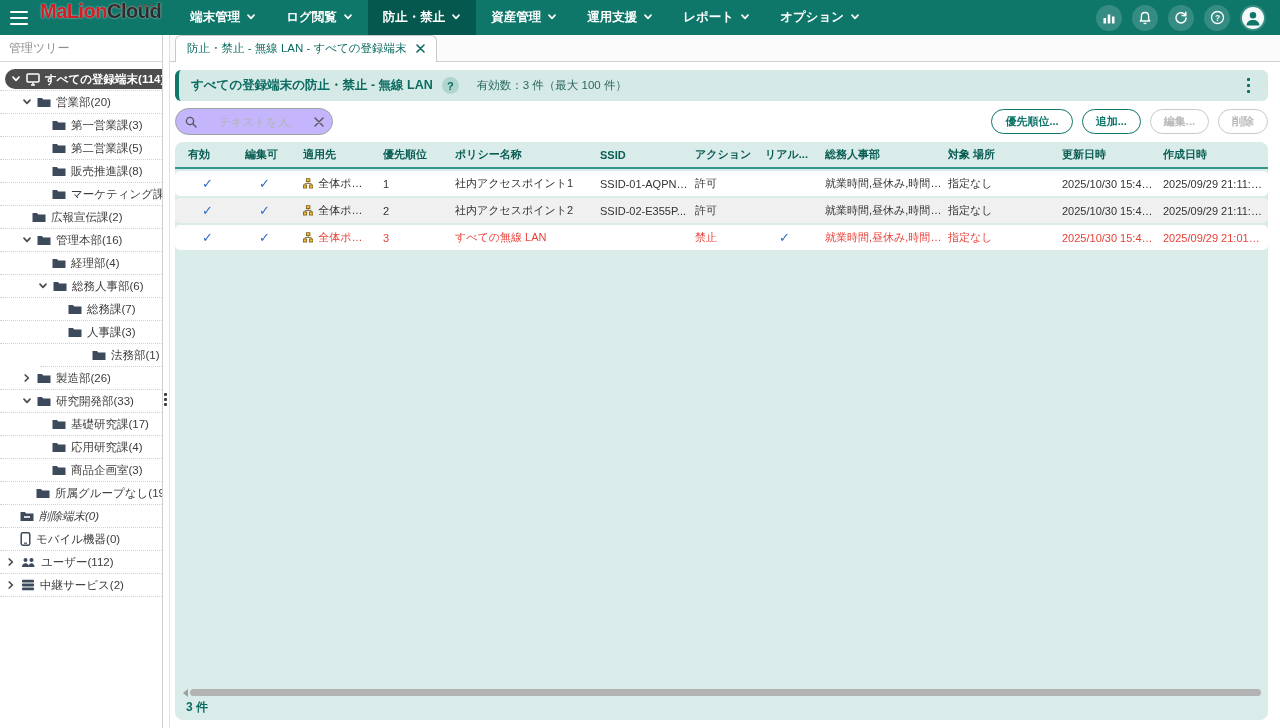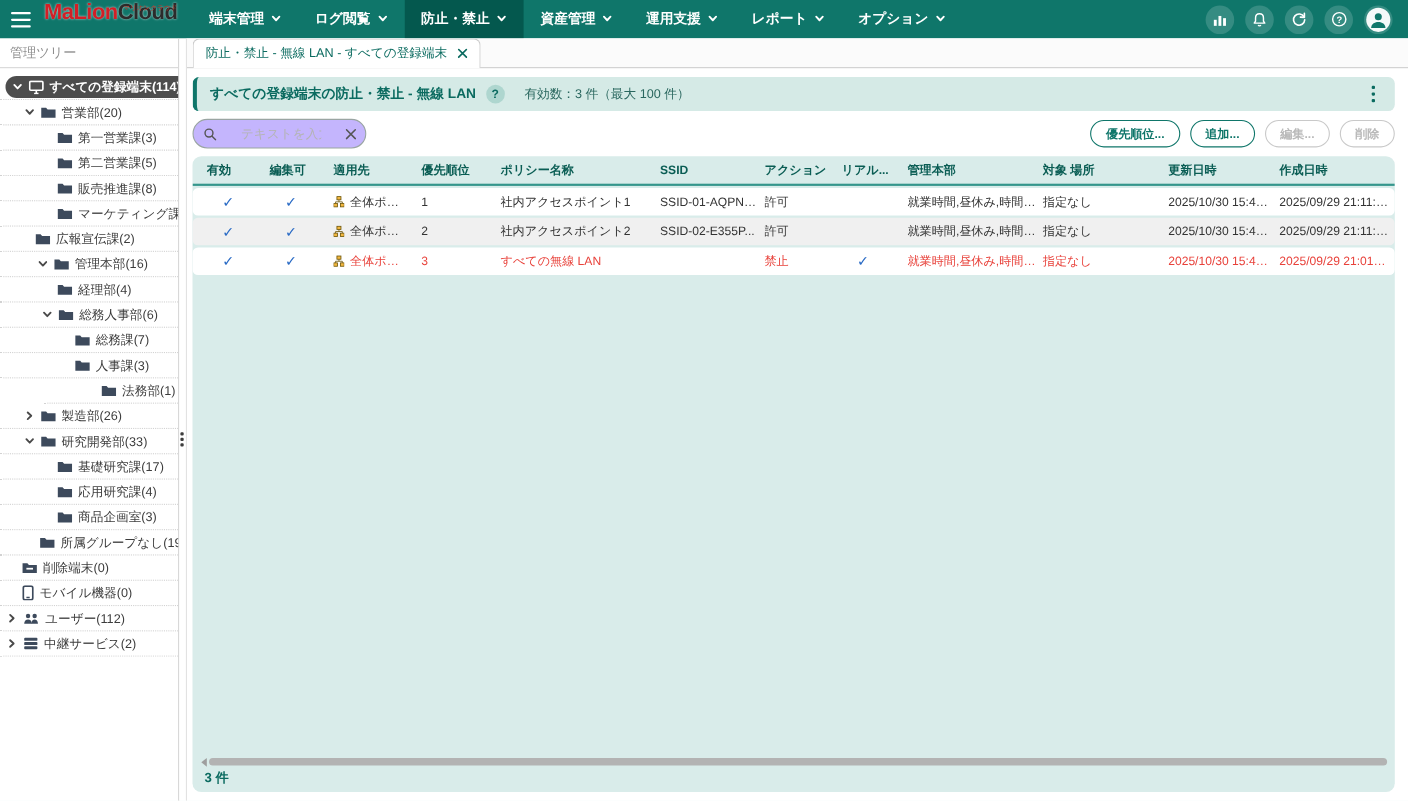--- a/index.html
+++ b/index.html
@@ -248,21 +248,21 @@
           <span>マーケティング課(2)</span>
         </div>
         <div class="tree-item" style="padding-left: 32px;">
           <span style="display: flex;">
             <svg width="14" height="12" viewBox="0 0 14 12">
               <path d="M0.5 2 h4.4 l1.4 1.6 h7.2 v7.4 h-13 z" fill="#3d4a5c"></path>
             </svg>
           </span>
           <span>広報宣伝課(2)</span>
         </div>
-        <div class="tree-item" style="padding-left: 34px;">
+        <div class="tree-item" style="padding-left: 22px;">
           <span class="chev">
             <svg width="10" height="10" viewBox="0 0 10 10">
               <path d="M2 3.2 L5 6.4 L8 3.2" fill="none" stroke="currentColor" stroke-width="1.7" stroke-linecap="round" stroke-linejoin="round"></path>
             </svg>
           </span>
           <span style="display: flex;">
             <svg width="14" height="12" viewBox="0 0 14 12">
               <path d="M0.5 2 h4.4 l1.4 1.6 h7.2 v7.4 h-13 z" fill="#3d4a5c"></path>
             </svg>
           </span>
@@ -364,21 +364,21 @@
           <span>商品企画室(3)</span>
         </div>
         <div class="tree-item" style="padding-left: 36px;">
           <span style="display: flex;">
             <svg width="14" height="12" viewBox="0 0 14 12">
               <path d="M0.5 2 h4.4 l1.4 1.6 h7.2 v7.4 h-13 z" fill="#3d4a5c"></path>
             </svg>
           </span>
           <span>所属グループなし(19)</span>
         </div>
-        <div class="tree-item" style="padding-left: 20px;">
+        <div class="tree-item" style="padding-left: 20px; font-style: italic;">
           <span style="display: flex;">
             <svg width="14" height="12" viewBox="0 0 14 12">
               <path d="M0.5 2 h4.4 l1.4 1.6 h7.2 v7.4 h-13 z" fill="#3d4a5c"></path>
               <rect x="4" y="6.2" width="6" height="1.6" fill="#fff"></rect>
             </svg>
           </span>
           <span>削除端末(0)</span>
         </div>
         <div class="tree-item" style="padding-left: 20px;">
           <span style="display: flex;">
@@ -480,21 +480,21 @@
     <div class="table-card">
       <div class="tgrid thead" id="thead">
           <span>有効</span>
           <span>編集可</span>
           <span>適用先</span>
           <span>優先順位</span>
           <span>ポリシー名称</span>
           <span>SSID</span>
           <span>アクション</span>
           <span>リアル...</span>
-          <span>管理本部</span>
+          <span>総務人事部</span>
           <span>対象 場所</span>
           <span>更新日時</span>
           <span>作成日時</span>
         </div>
       <div class="thead-line"></div>
       <div id="tbody">
           <div class="tgrid trow">
             <span class="check">✓</span>
             <span class="check">✓</span>
             <span class="scope">

